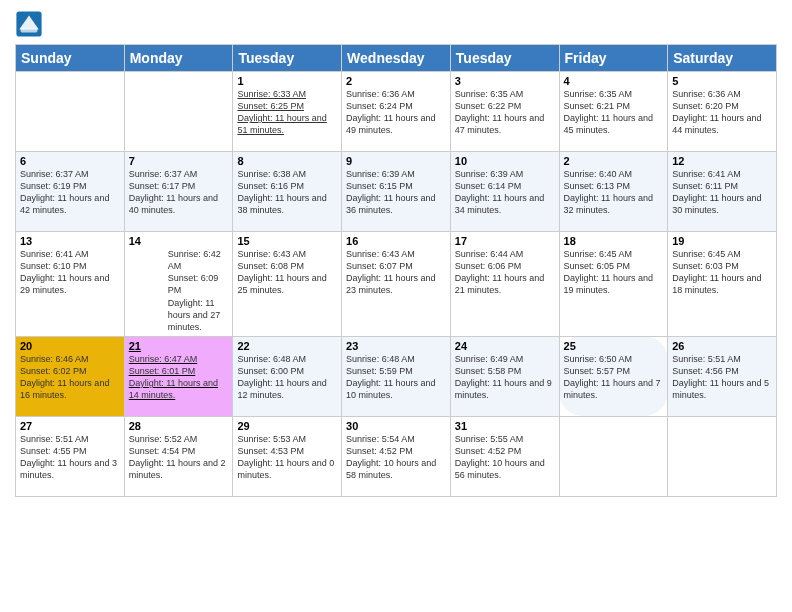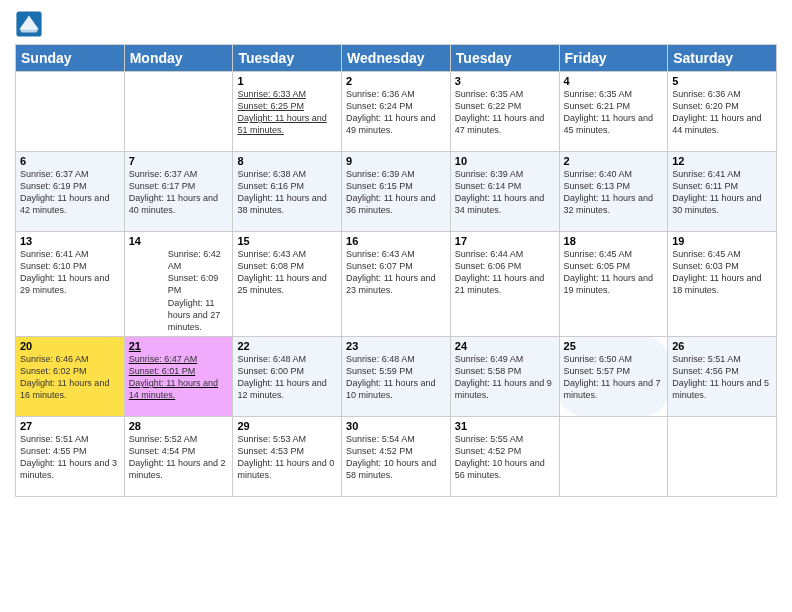--- a/index.html
+++ b/index.html
@@ -242,21 +242,21 @@
 Daylight: 11 hours and 19 minutes.</div>
           </td>
           <td>
             <span class="day-num">19</span>
             <div class="day-info" style="white-space: pre-line;">Sunrise: 6:45 AM
 Sunset: 6:03 PM
 Daylight: 11 hours and 18 minutes.</div>
           </td>
         </tr>
         <tr>
-          <td style="background: #fde047;">
+          <td style="background: #eab308;">
             <span class="day-num">20</span>
             <div class="day-info" style="white-space: pre-line;">Sunrise: 6:46 AM
 Sunset: 6:02 PM
 Daylight: 11 hours and 16 minutes.</div>
           </td>
           <td style="background: #f0abfc; text-decoration: underline;">
             <span class="day-num">21</span>
             <div class="day-info" style="white-space: pre-line;">Sunrise: 6:47 AM
 Sunset: 6:01 PM
 Daylight: 11 hours and 14 minutes.</div>

